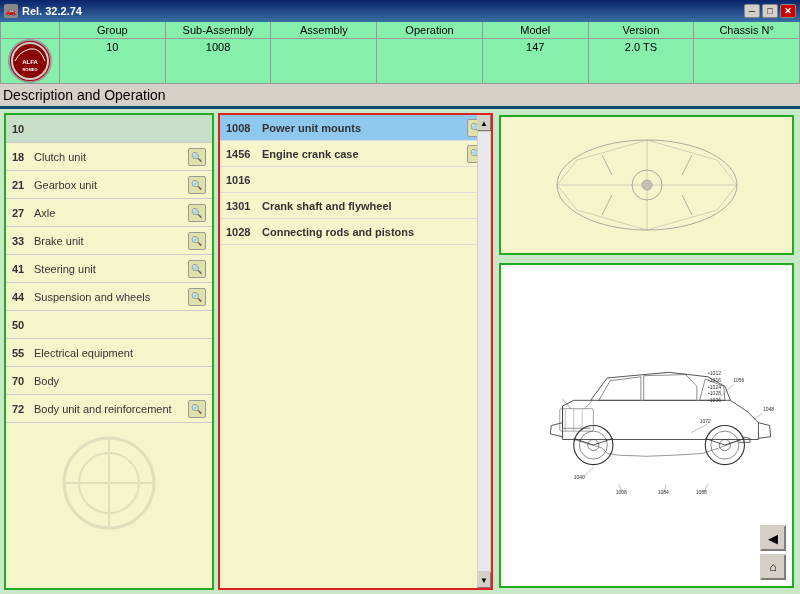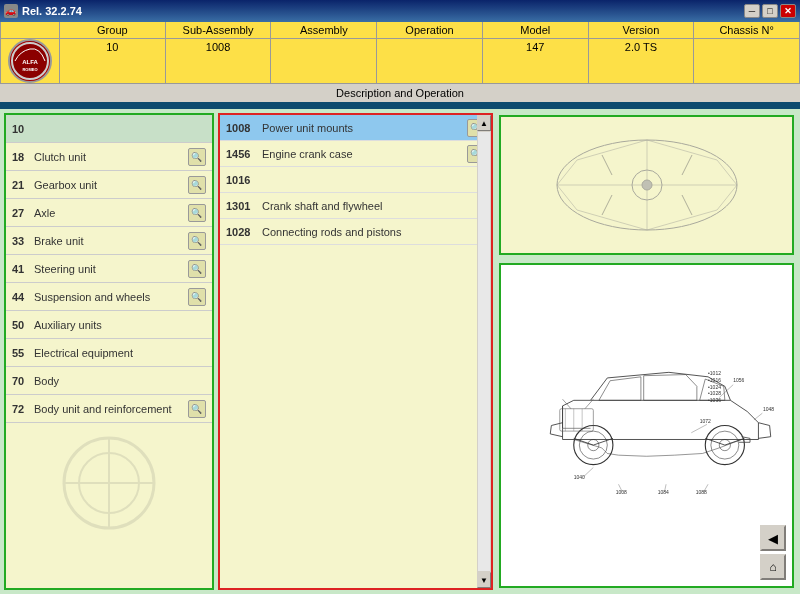--- a/index.html
+++ b/index.html
@@ -50,21 +50,21 @@
       border-radius: 2px;
       cursor: pointer;
       display: flex; align-items: center; justify-content: center;
       font-size: 9px;
       color: black;
     }
     .tb-btn.close-btn { background: #cc0000; color: white; }
 
     
     .header-table {
-      background: #fde047;
+      background: #86efac;
       width: 100%;
     }
     .header-row {
       display: flex;
       border-bottom: 1px solid #999;
     }
     .header-row .cell {
       flex: 1;
       text-align: center;
       padding: 2px 4px;
@@ -81,24 +81,23 @@
       flex: 1;
       text-align: center;
       padding: 2px 4px;
       border-right: 1px solid #999;
       font-size: 11px;
     }
     .data-row .cell:first-child { border-left: 1px solid #999; }
 
     .description-bar {
       background: #d4d0c8;
-      text-align: center;
       padding: 3px;
-      font-size: 11px;
-      border-bottom: 7px solid #0c4a6e;
+      font-size: 14px;
+      border-bottom: 3px solid #0c4a6e;
     }
     .alfa-logo {
       width: 44px;
       height: 44px;
       border-radius: 50%;
       border: 2px solid #999;
       background: radial-gradient(circle at 30% 30%, #cc0000 0%, #880000 50%, #cc0000 100%);
       display: flex;
       align-items: center;
       justify-content: center;
@@ -162,20 +161,21 @@
       width: 36px;
       font-weight: bold;
       font-size: 11px;
       color: #333;
       flex-shrink: 0;
     }
     .sub-label {
       flex: 1;
       font-size: 11px;
       color: #333;
+      font-weight: bold;
     }
     .sub-icon {
       width: 18px;
       height: 18px;
       background: #e0e0aa;
       border: 1px solid #999;
       border-radius: 2px;
       display: flex;
       align-items: center;
       justify-content: center;
@@ -305,21 +305,20 @@
         <span class="sidebar-label">Steering unit</span>
         <div class="sidebar-icon">🔍</div>
       </div>
       <div class="sidebar-item">
         <span class="sidebar-num">44</span>
         <span class="sidebar-label">Suspension and wheels</span>
         <div class="sidebar-icon">🔍</div>
       </div>
       <div class="sidebar-item">
         <span class="sidebar-num">50</span>
-        <span class="sidebar-label">Auxiliary units</span>
       </div>
       <div class="sidebar-item">
         <span class="sidebar-num">55</span>
         <span class="sidebar-label">Electrical equipment</span>
       </div>
       <div class="sidebar-item">
         <span class="sidebar-num">70</span>
         <span class="sidebar-label">Body</span>
       </div>
       <div class="sidebar-item">

